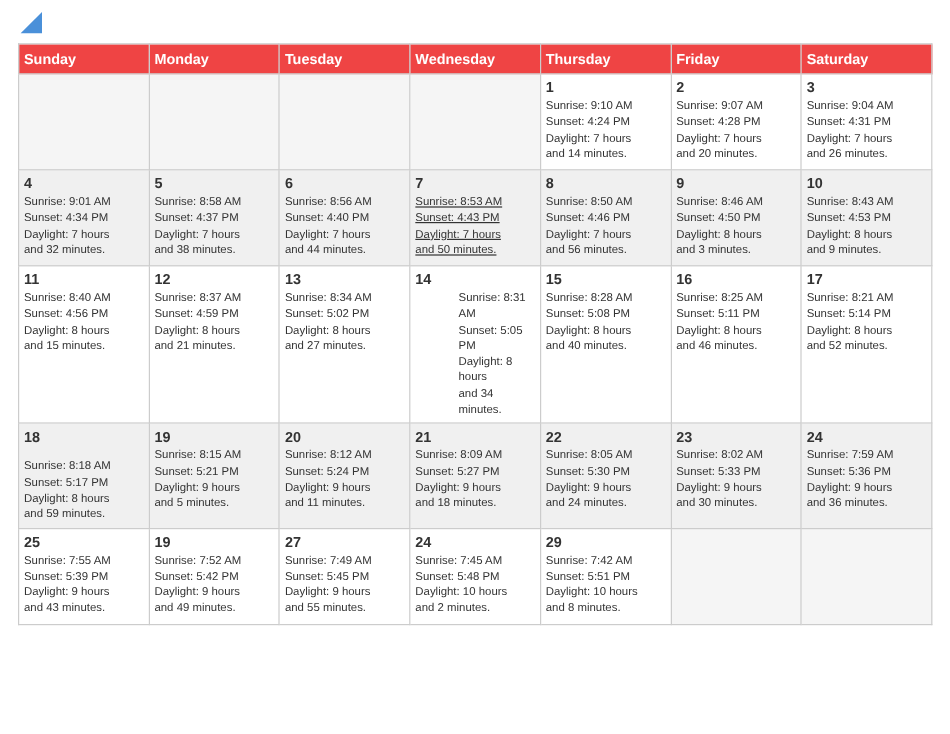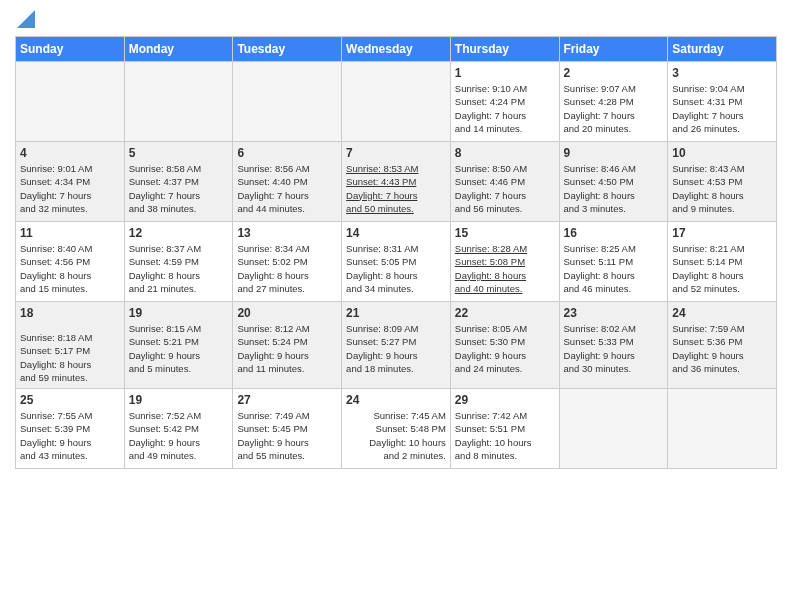--- a/index.html
+++ b/index.html
@@ -46,21 +46,21 @@
     .location {
       font-size: 15px;
       color: #555;
     }
     table {
       width: 100%;
       border-collapse: collapse;
       table-layout: fixed;
     }
     th {
-      background: #3b82f6;
+      background: #ef4444;
       color: #fff;
       font-size: 12px;
       font-weight: bold;
       padding: 5px 4px;
       text-align: left;
       border: 1px solid #ccc;
     }
     td {
       border: 1px solid #ccc;
       vertical-align: top;
@@ -218,28 +218,28 @@
         </td>
         <td>
           <span class="day-num">13</span>
           <div class="day-info" style="white-space: pre-line;">Sunrise: 8:34 AM
 Sunset: 5:02 PM
 Daylight: 8 hours
 and 27 minutes.</div>
         </td>
         <td>
           <span class="day-num">14</span>
-          <div class="day-info" style="white-space: pre-line;">Sunrise: 8:31 AM
+          <div class="day-info" style="white-space: pre-line; margin-left: 36px;">Sunrise: 8:31 AM
 Sunset: 5:05 PM
 Daylight: 8 hours
 and 34 minutes.</div>
         </td>
         <td>
           <span class="day-num">15</span>
-          <div class="day-info" style="white-space: pre-line; text-decoration: underline;">Sunrise: 8:28 AM
+          <div class="day-info" style="white-space: pre-line;">Sunrise: 8:28 AM
 Sunset: 5:08 PM
 Daylight: 8 hours
 and 40 minutes.</div>
         </td>
         <td>
           <span class="day-num">16</span>
           <div class="day-info" style="white-space: pre-line;">Sunrise: 8:25 AM
 Sunset: 5:11 PM
 Daylight: 8 hours
 and 46 minutes.</div>
@@ -320,21 +320,21 @@
         </td>
         <td>
           <span class="day-num">27</span>
           <div class="day-info" style="white-space: pre-line;">Sunrise: 7:49 AM
 Sunset: 5:45 PM
 Daylight: 9 hours
 and 55 minutes.</div>
         </td>
         <td>
           <span class="day-num">24</span>
-          <div class="day-info" style="white-space: pre-line; text-align: right;">Sunrise: 7:45 AM
+          <div class="day-info" style="white-space: pre-line;">Sunrise: 7:45 AM
 Sunset: 5:48 PM
 Daylight: 10 hours
 and 2 minutes.</div>
         </td>
         <td>
           <span class="day-num">29</span>
           <div class="day-info" style="white-space: pre-line;">Sunrise: 7:42 AM
 Sunset: 5:51 PM
 Daylight: 10 hours
 and 8 minutes.</div>

